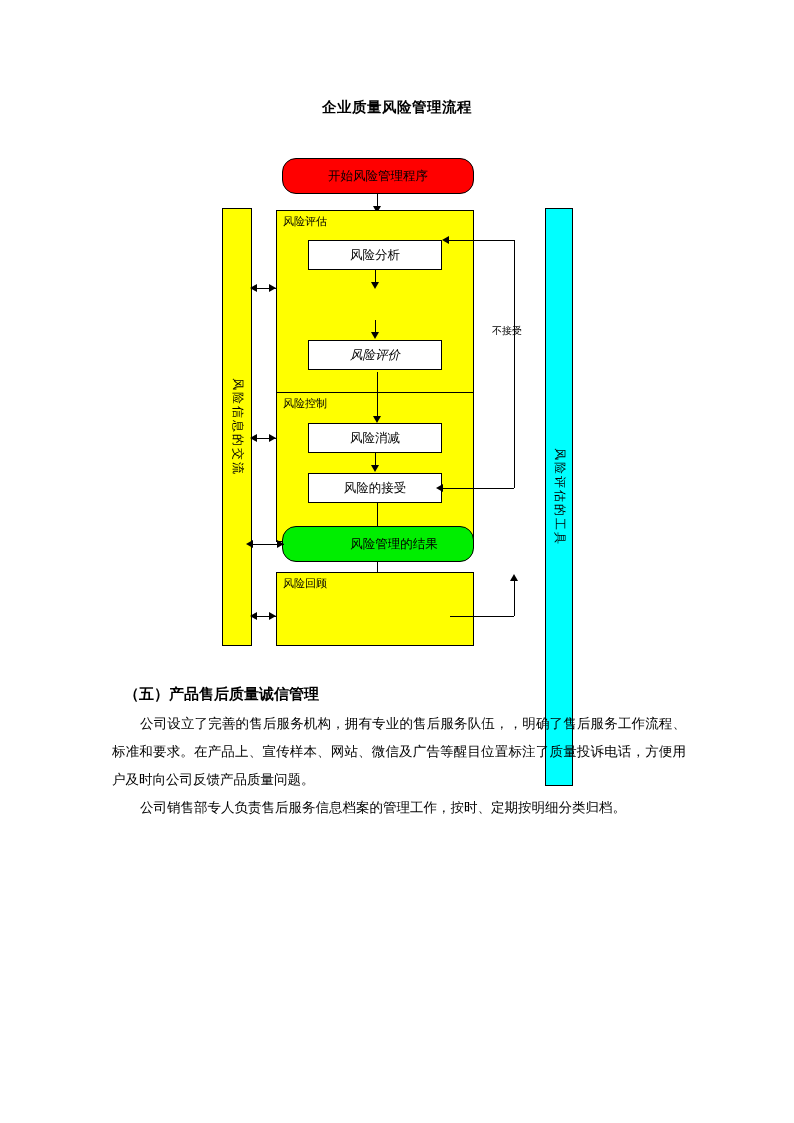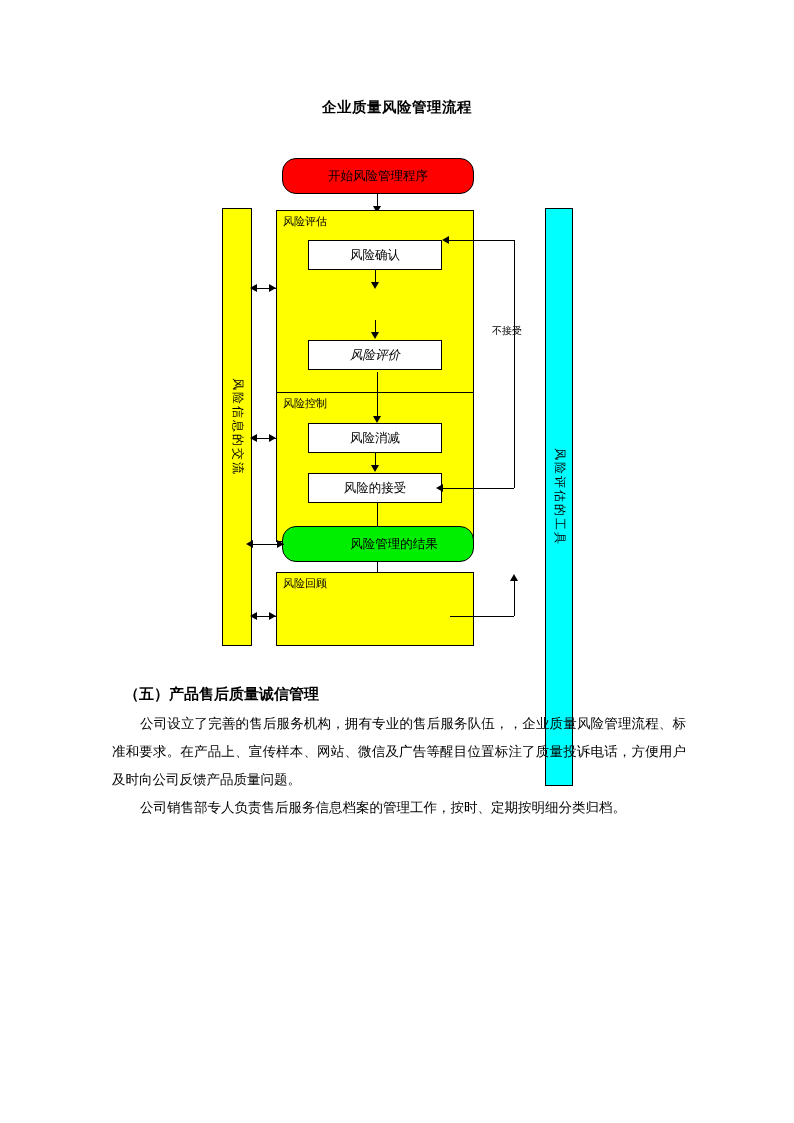--- a/index.html
+++ b/index.html
@@ -198,21 +198,21 @@
     </div>
 
     <div class="ln v" style="left:377px; top:54px; height:14px;"></div>
     <div class="arw down" style="left:373px; top:66px;"></div>
 
     <div class="group-box" id="assessment-group" style="left:276px; top:70px; width:198px; height:202px;">
       <span class="group-label">风险评估</span>
     </div>
 
     <div class="proc-box" style="left:308px; top:100px; width:134px; height:30px;">
-      <span>风险确认</span>
+      <span>风险分析</span>
     </div>
     <div class="ln v" style="left:375px; top:130px; height:14px;"></div>
     <div class="arw down" style="left:371px; top:142px;"></div>
 
     <div class="ln v" style="left:375px; top:180px; height:14px;"></div>
     <div class="arw down" style="left:371px; top:192px;"></div>
 
     <div class="proc-box" style="left:308px; top:200px; width:134px; height:30px;font-style:italic;">
       <span>风险评价</span>
     </div>
@@ -274,17 +274,17 @@
     <div class="arw right" style="left:277px; top:400px;"></div>
 
     <div class="ln h" style="left:256px; top:476px; width:20px;"></div>
     <div class="arw left" style="left:250px; top:472px;"></div>
     <div class="arw right" style="left:269px; top:472px;"></div>
 
   </div>
 
   <div class="body-text">
     <h3>（五）产品售后质量诚信管理</h3>
-    <p>公司设立了完善的售后服务机构，拥有专业的售后服务队伍，，企业质量风险管理流程、标准和要求。在产品上、宣传样本、网站、微信及广告等醒目位置标注了质量投诉电话，方便用户及时向公司反馈产品质量问题。</p>
+    <p>公司设立了完善的售后服务机构，拥有专业的售后服务队伍，，明确了售后服务工作流程、标准和要求。在产品上、宣传样本、网站、微信及广告等醒目位置标注了质量投诉电话，方便用户及时向公司反馈产品质量问题。</p>
     <p>公司销售部专人负责售后服务信息档案的管理工作，按时、定期按明细分类归档。</p>
   </div>
 
 </div>
 
 </body></html>

